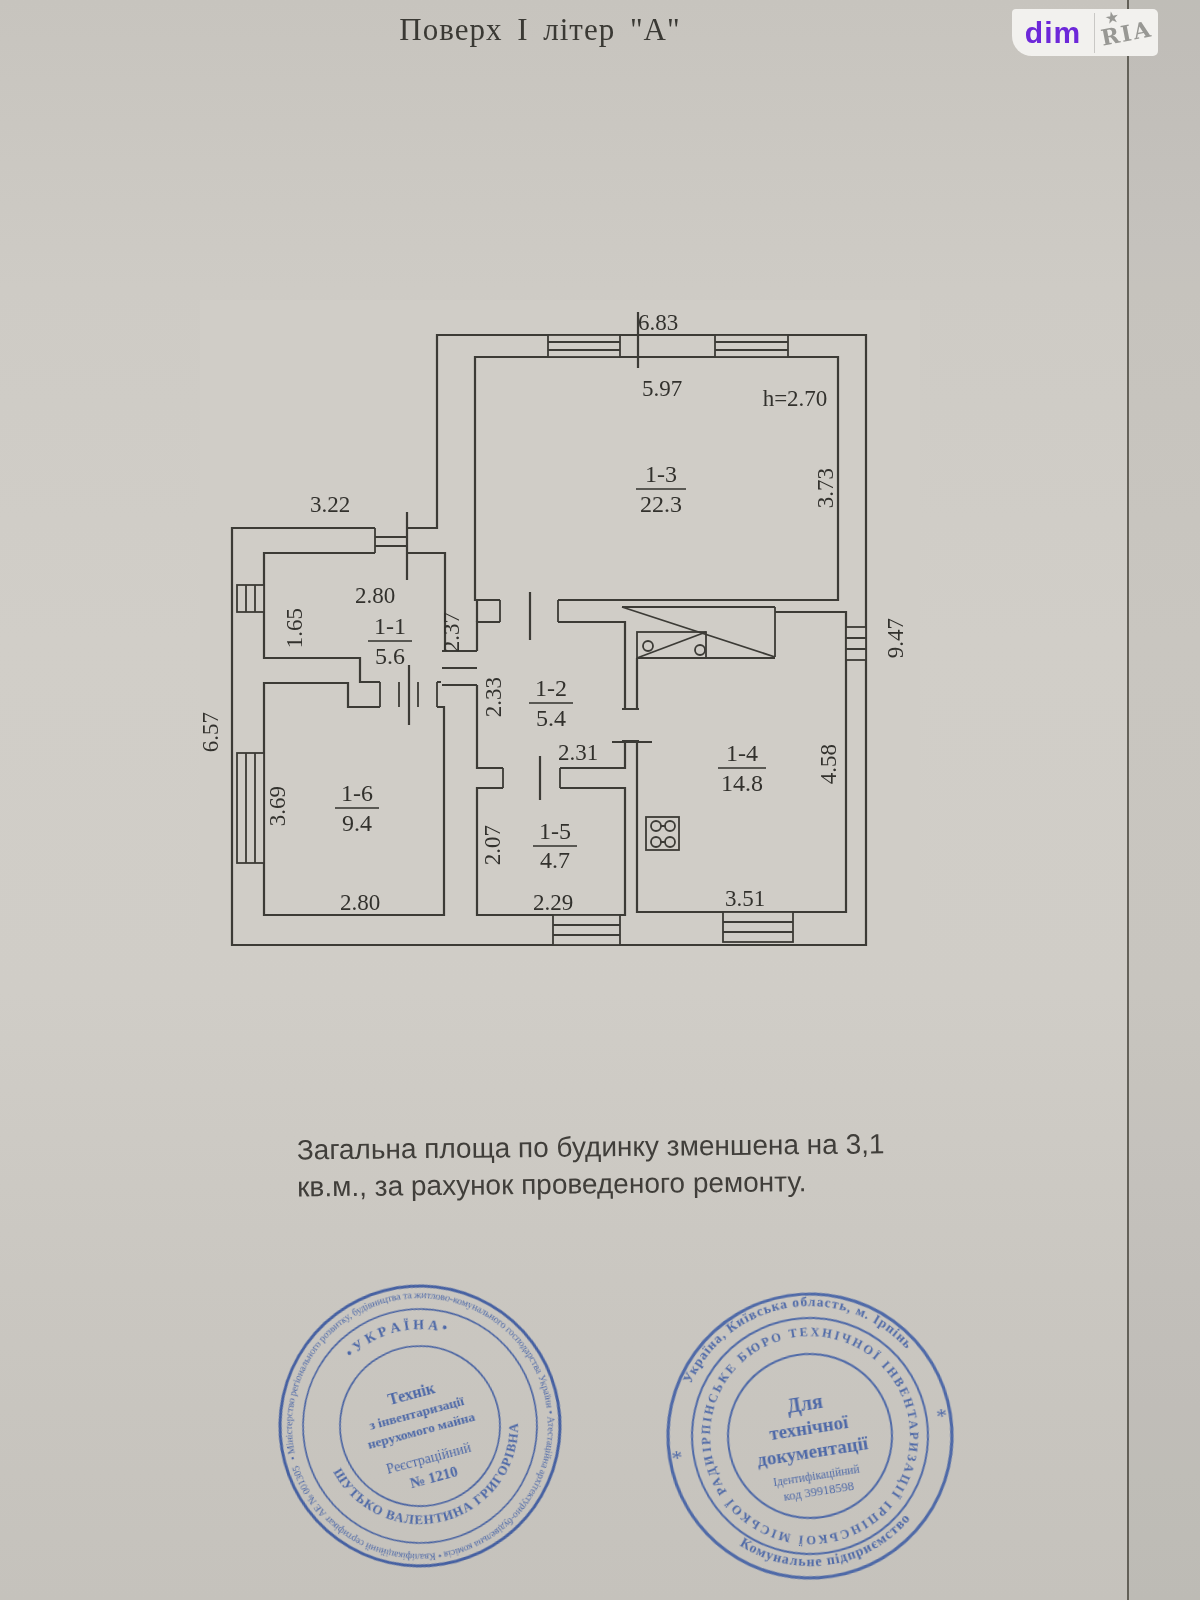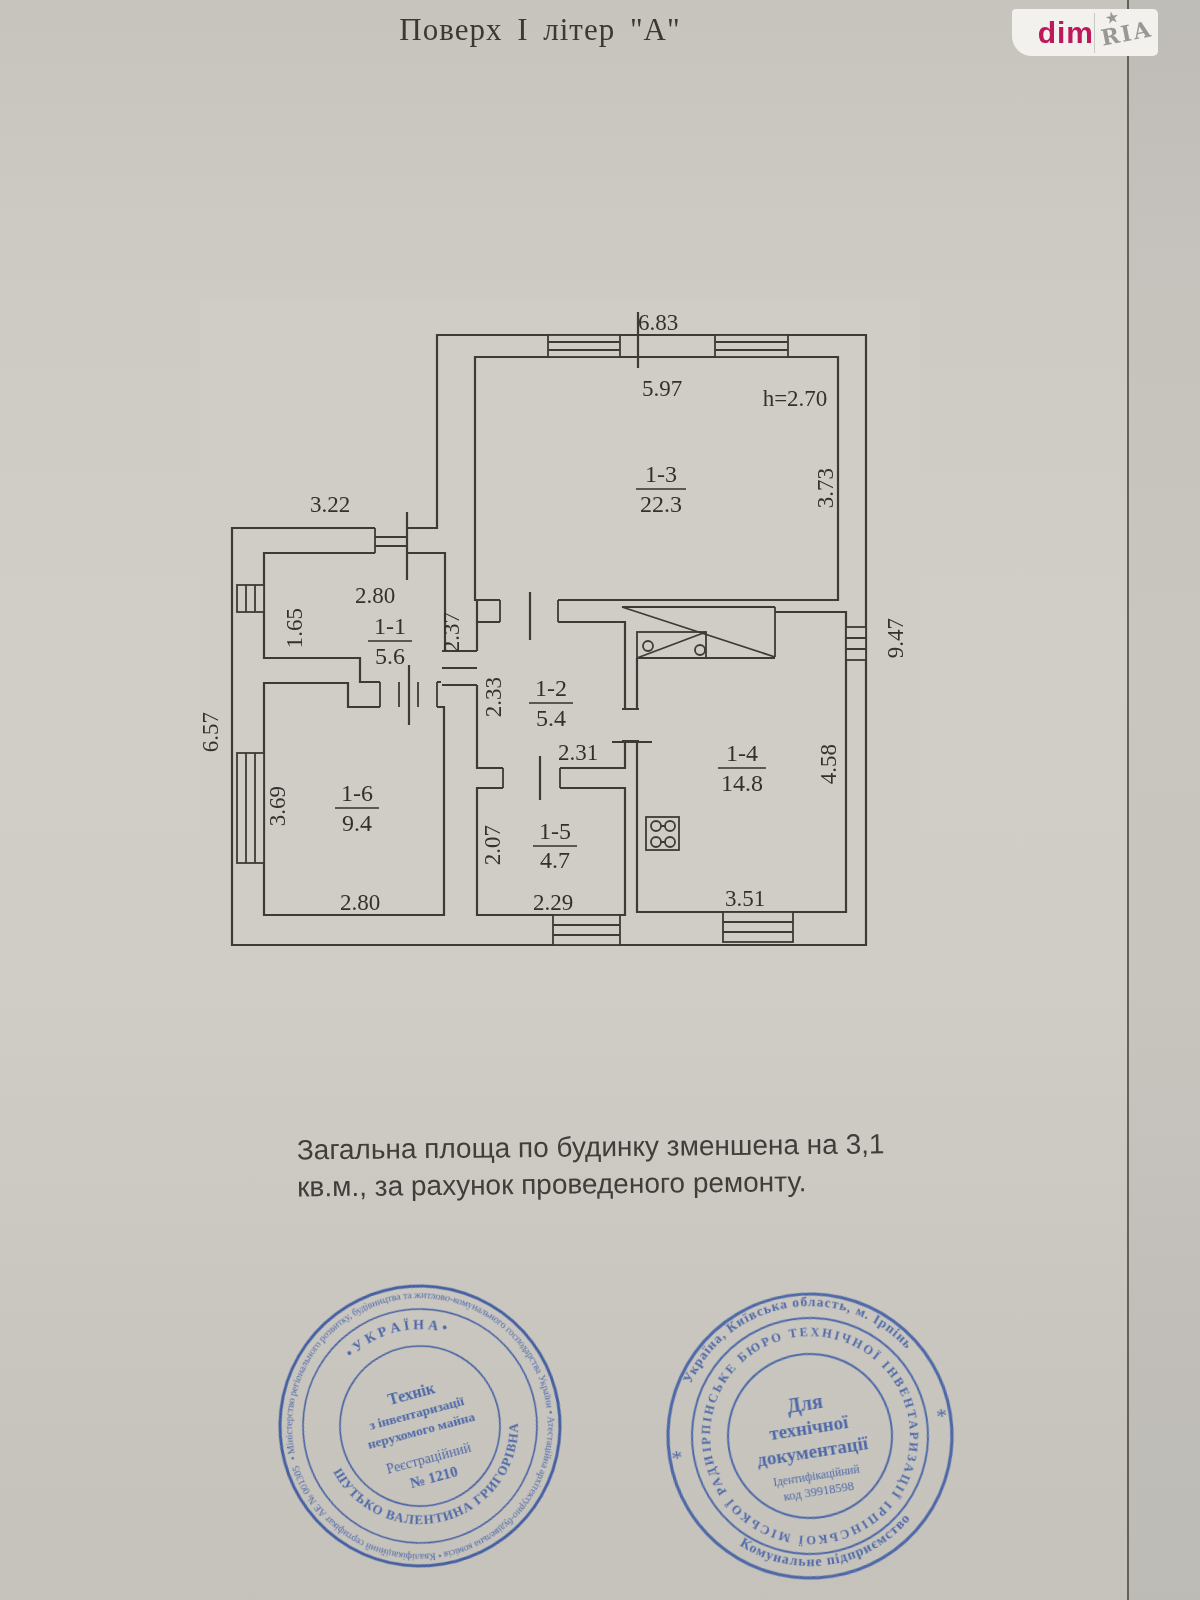--- a/index.html
+++ b/index.html
@@ -12,22 +12,22 @@
     position:absolute;left:0;top:12px;width:1080px;text-align:center;
     font-size:31px;color:#3a3934;letter-spacing:1px;word-spacing:6px;
   }
   
   .logo{
     position:absolute;left:1012px;top:9px;width:146px;height:47px;
     background:#f2f1ee;border-radius:4px 5px 5px 20px;
     display:flex;align-items:center;z-index:5;
   }
   .logo-dim{
-    flex:0 0 82px;text-align:right;font-family:"Liberation Sans",sans-serif;
-    font-weight:bold;font-size:30px;color:#be185d;letter-spacing:1px;
+    flex:0 0 82px;text-align:center;font-family:"Liberation Sans",sans-serif;
+    font-weight:bold;font-size:30px;color:#6d28d9;letter-spacing:1px;
   }
   .logo-sep{width:1px;height:40px;background:#c9c8c5;}
   .logo-ria{
     flex:1;position:relative;text-align:center;color:#989894;
     font-family:"DejaVu Serif",serif;font-weight:bold;font-size:22px;
     transform:rotate(-11deg);letter-spacing:2px;
   }
   .logo-ria .star{
     position:absolute;left:14px;top:-13px;font-size:14px;font-style:normal;color:#989894;
   }

